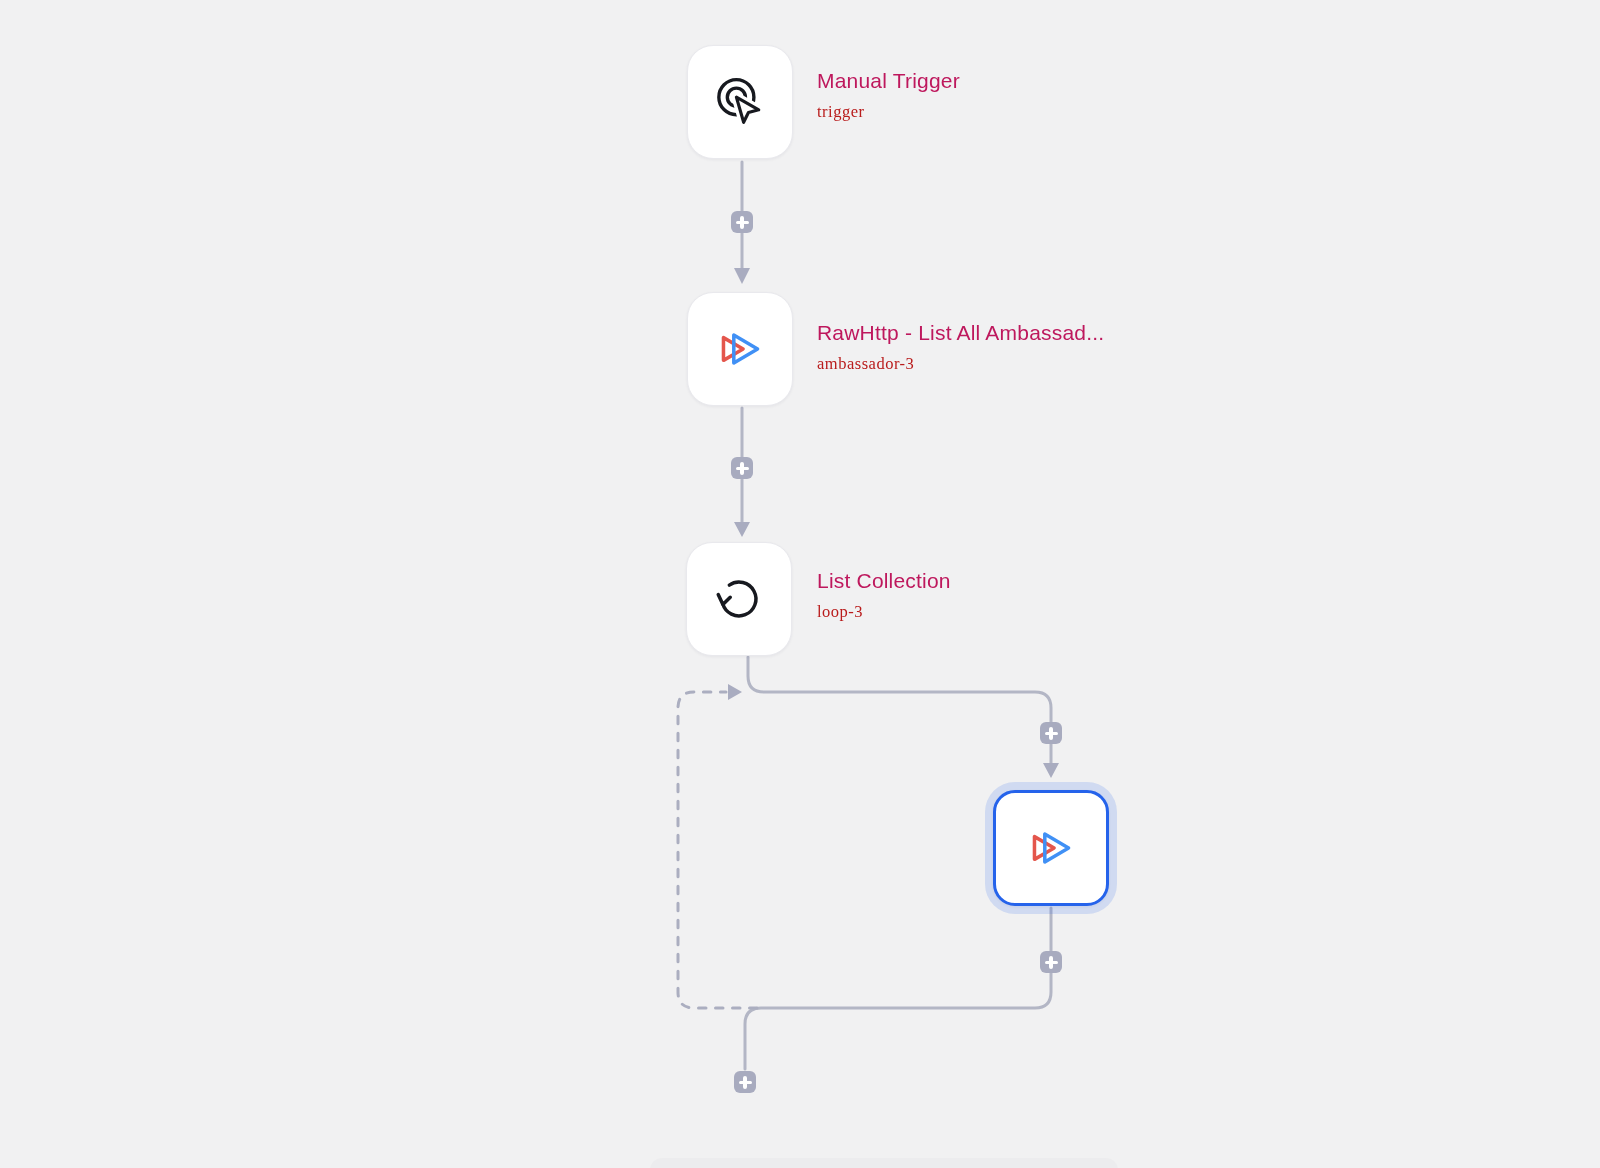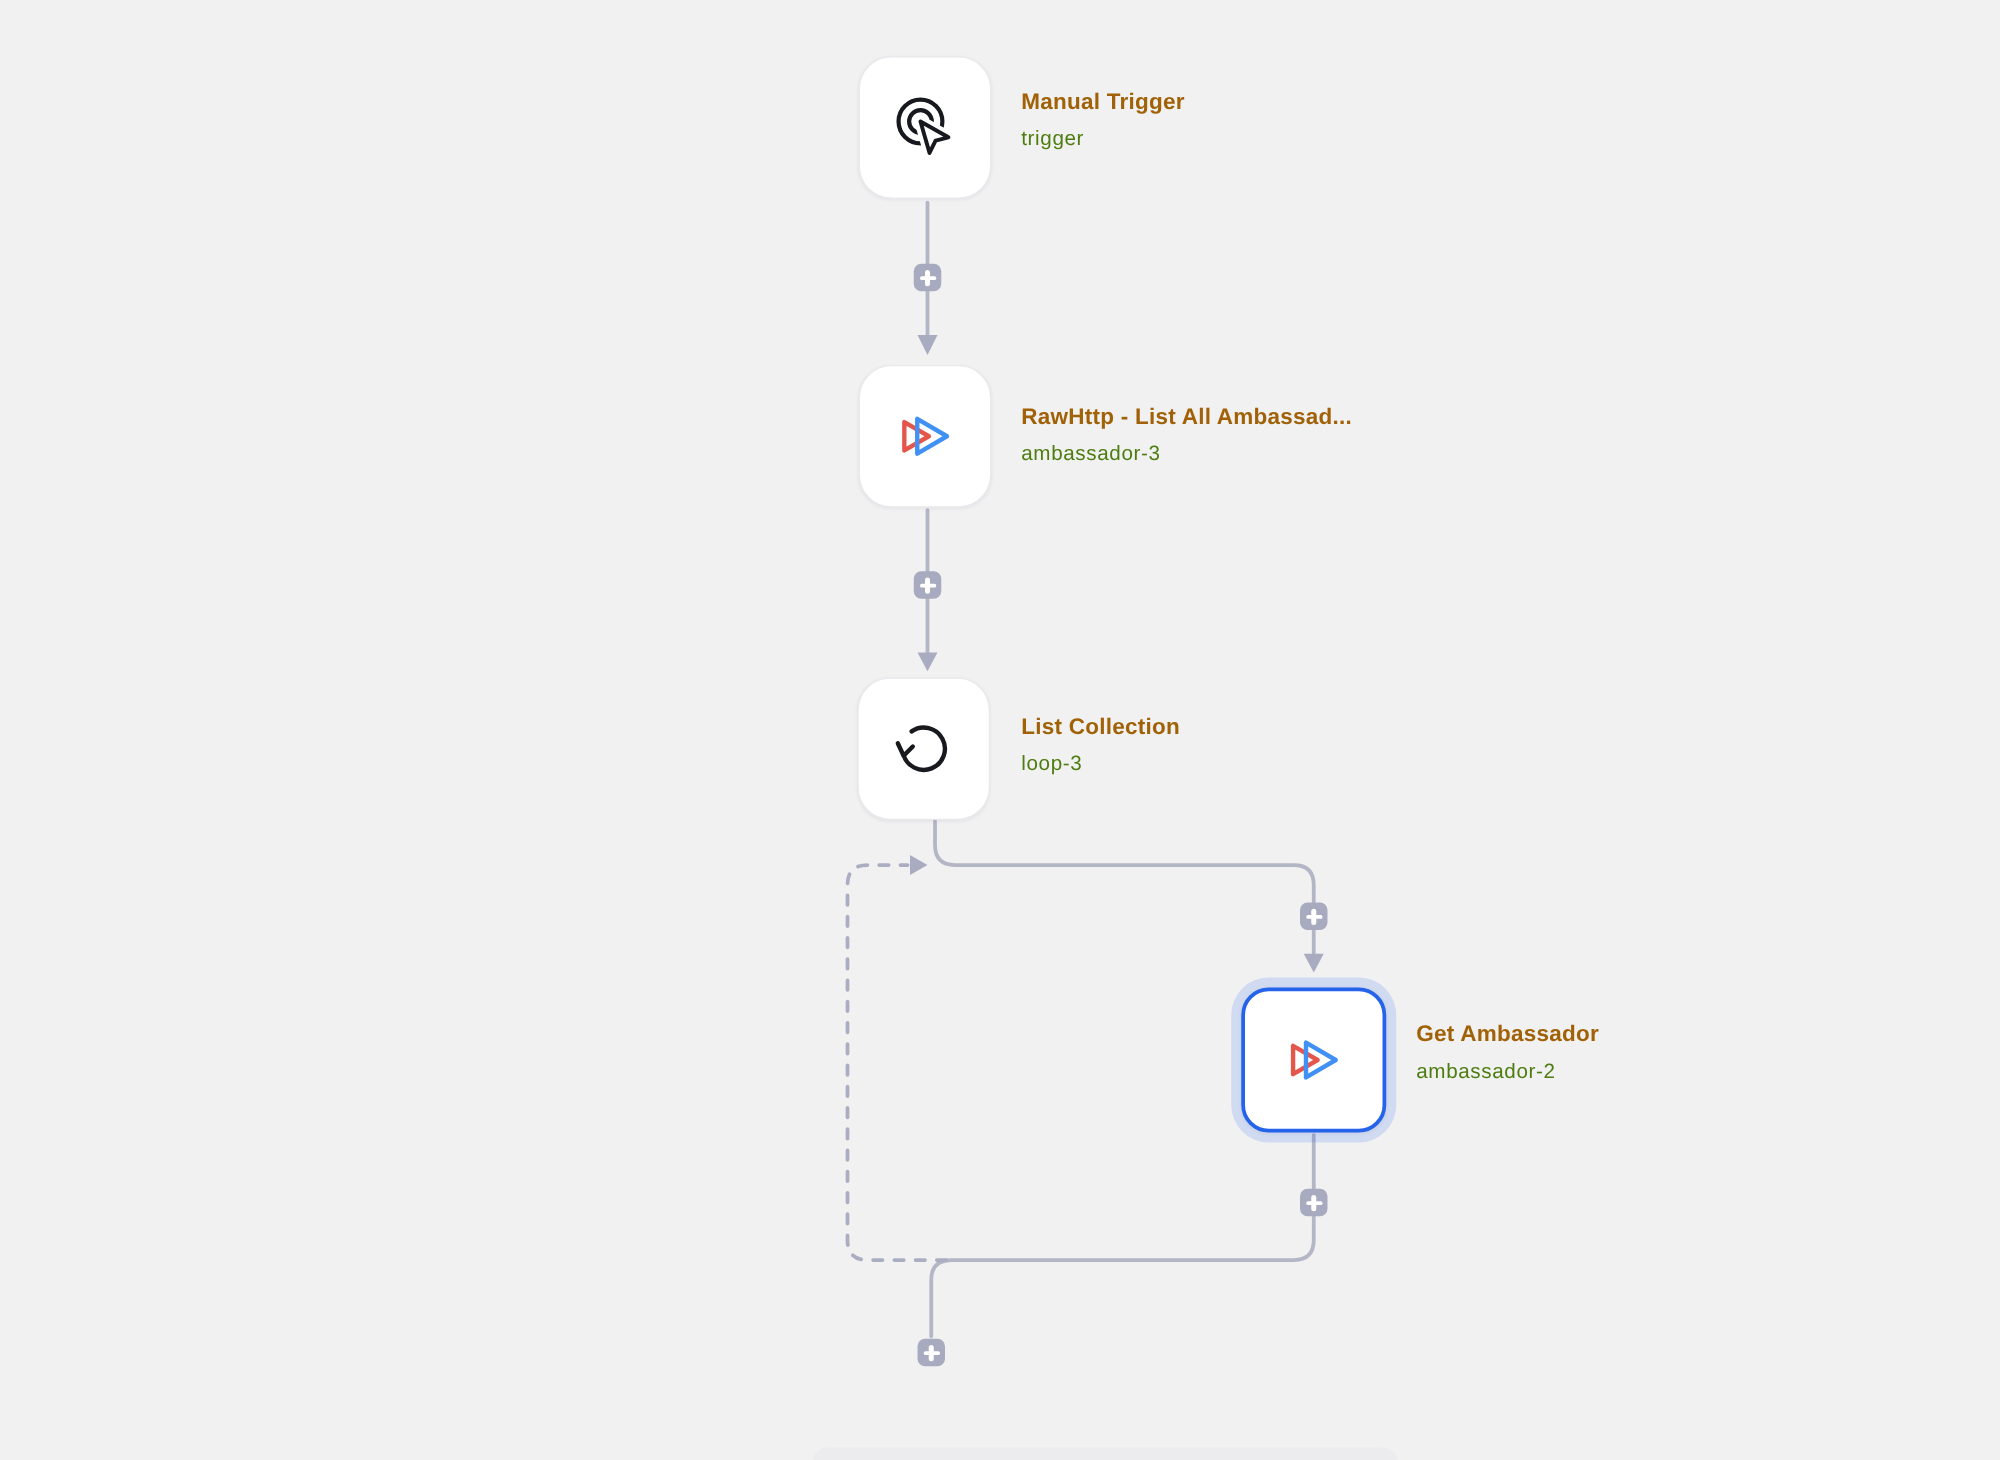--- a/index.html
+++ b/index.html
@@ -23,26 +23,26 @@
     background:rgba(37,99,235,.16);
   }
   .node.selected{
     position:absolute;left:8px;top:8px;width:116px;height:116px;
     border:3px solid #2563eb;border-radius:22px;
   }
 
   
   .label{position:absolute;}
   .node-title{
-    font-weight:700;font-size:18px;line-height:26px;color:#a16207;
+    font-weight:400;font-size:21px;line-height:26px;color:#be185d;
     letter-spacing:.2px;white-space:nowrap;
   }
   .node-sub{
-    font-family:Liberation Sans, sans-serif;font-size:16.5px;line-height:21px;
-    color:#4d7c0f;letter-spacing:.5px;margin-top:7px;white-space:nowrap;
+    font-family:Liberation Serif, serif;font-size:16.5px;line-height:21px;
+    color:#b91c1c;letter-spacing:.5px;margin-top:7px;white-space:nowrap;
   }
 
   
   .add-btn{
     position:absolute;width:22px;height:22px;border:none;padding:0;
     background:#a8abbf;border-radius:6px;cursor:pointer;
     display:flex;align-items:center;justify-content:center;
   }
   .plus{position:relative;width:13px;height:13px;display:block;}
   .plus::before,.plus::after{
@@ -115,24 +115,20 @@
   </div>
 
   <div class="halo" style="left:985px;top:782px">
     <div class="node selected">
       <svg width="62" height="50" viewBox="0 0 60 48">
         <path d="M14 13 L14 35 L33 24 Z" fill="none" stroke="#e4564c" stroke-width="3.4" stroke-linejoin="round"></path>
         <path d="M24 10.5 L24 37.5 L47 24 Z" fill="none" stroke="#4090f5" stroke-width="3.4" stroke-linejoin="round"></path>
       </svg>
     </div>
   </div>
-  <div class="label" style="left:1133px;top:814px">
-    <div class="node-title">Get Ambassador</div>
-    <div class="node-sub">ambassador-2</div>
-  </div>
 
   <button class="add-btn" style="left:731px;top:211px">
     <span class="plus"></span>
   </button>
   <button class="add-btn" style="left:731px;top:457px">
     <span class="plus"></span>
   </button>
   <button class="add-btn" style="left:1040px;top:722px">
     <span class="plus"></span>
   </button>

